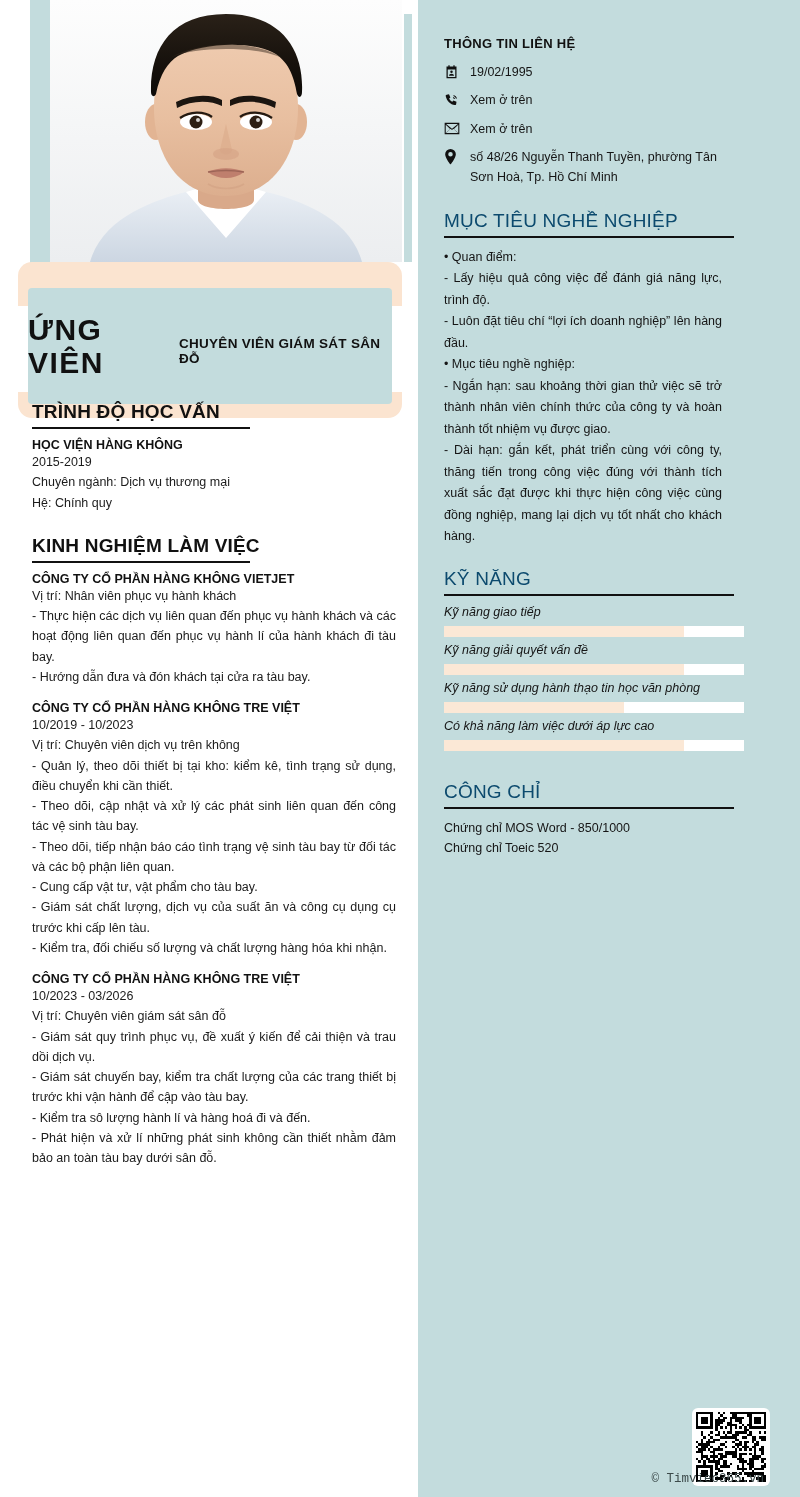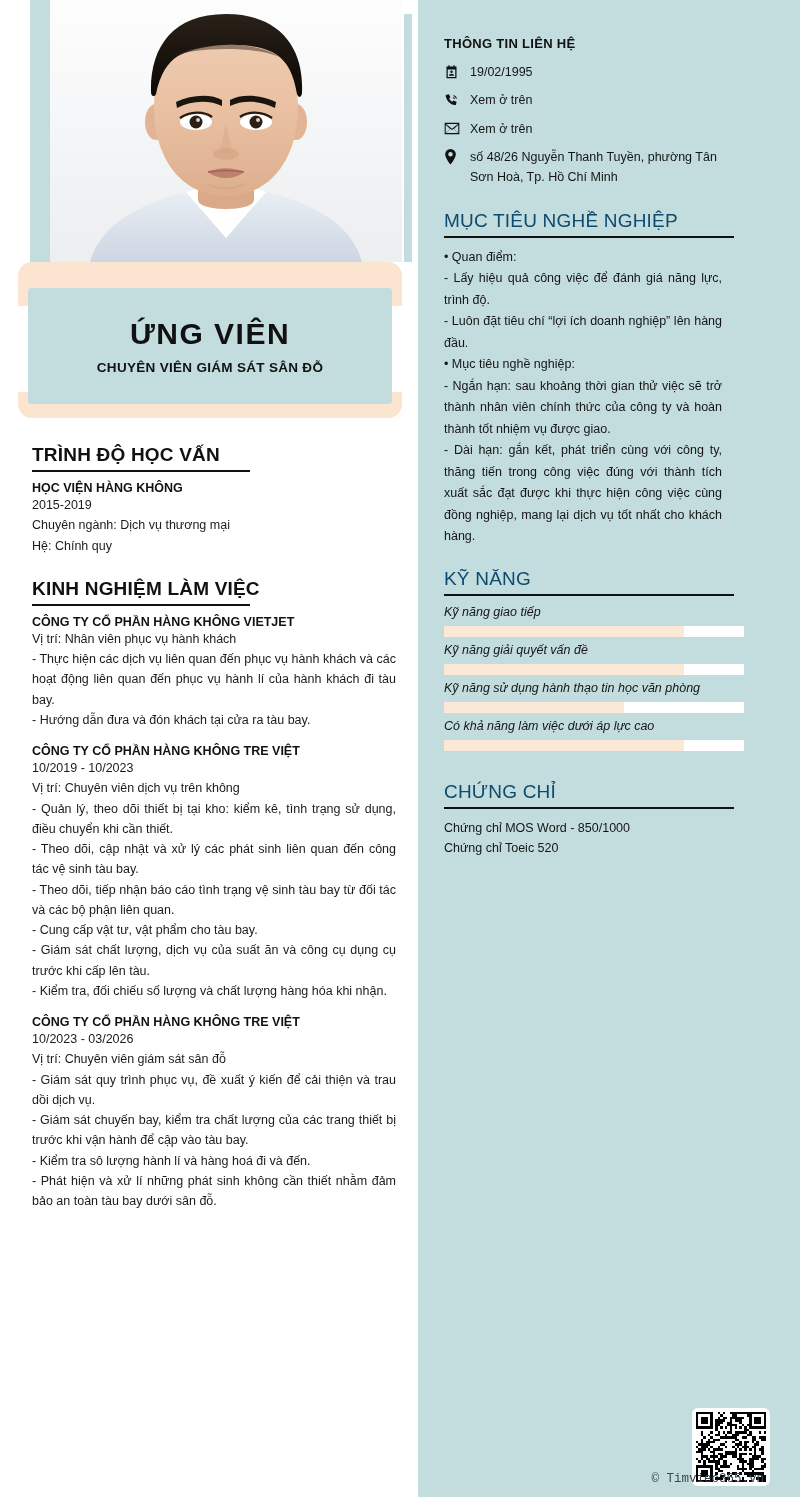--- a/index.html
+++ b/index.html
@@ -36,32 +36,32 @@
     background:#fbe4d0;border-radius:14px 14px 0 0;
   }
   .peach-bottom{
     position:absolute;left:18px;top:392px;width:384px;height:26px;
     background:#fbe4d0;border-radius:0 0 14px 14px;
   }
   
   .name-banner{
     position:absolute;left:28px;top:288px;width:364px;height:116px;
     background:#c3dcdd;border-radius:4px;
-    display:flex;flex-direction:column;align-items:center;justify-content:center;
+    display:flex;flex-direction:row;align-items:center;justify-content:center;
   }
   .cand-name{
     font-size:30px;font-weight:bold;letter-spacing:1.5px;color:#111;line-height:1.1;
   }
   .cand-role{
     margin-top:10px;font-size:13.5px;font-weight:bold;letter-spacing:.3px;color:#111;
   }
 
   
   .left-col{
-    position:absolute;left:0;top:444px;width:418px;
+    position:absolute;left:0;top:401px;width:418px;
     padding:0 22px 0 32px;box-sizing:border-box;
   }
   .sec-title{
     font-size:19px;font-weight:bold;letter-spacing:.2px;color:#111;
     margin:0 0 4px 0;
   }
   .sec-rule{height:2px;background:#111;margin-bottom:9px;}
   .rule-edu{width:218px;}
   .rule-exp{width:218px;}
 
@@ -311,21 +311,21 @@
             <div class="bar-track">
               <div class="bar-fill" style="width: 80%; background: rgb(251, 232, 214);"></div>
             </div>
           </div>
         </div>
     </div>
 
     <div style="height:24px"></div>
 
     <div>
-      <div class="rp-title">CHỨNG CHỈ</div>
+      <div class="rp-title">CÔNG CHỈ</div>
       <div class="rp-rule"></div>
       <div id="certs-container">
           <div class="cert-line">Chứng chỉ MOS Word - 850/1000</div>
           <div class="cert-line">Chứng chỉ Toeic 520</div>
         </div>
     </div>
 
   </div>
 
   <div class="qr-box">

